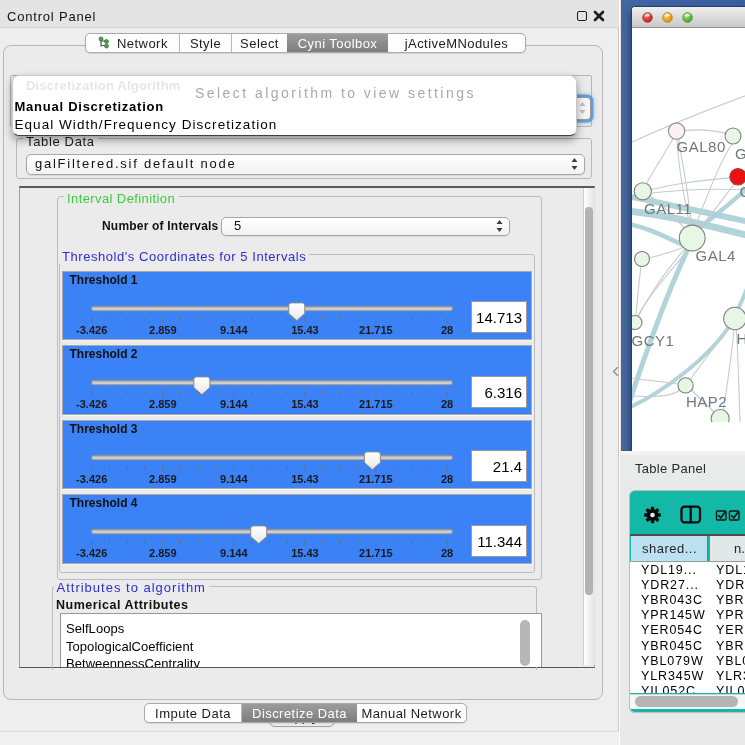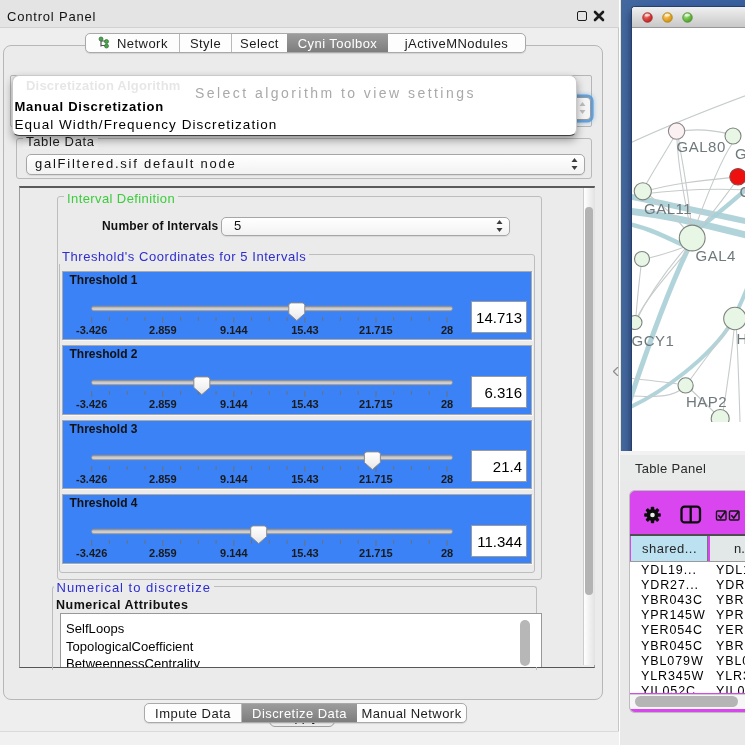--- a/index.html
+++ b/index.html
@@ -244,21 +244,21 @@
           <text x="170.8" y="61.5" text-anchor="middle">9.144</text>
           <text x="241.9" y="61.5" text-anchor="middle">15.43</text>
           <text x="312.9" y="61.5" text-anchor="middle">21.715</text>
           <text x="384.0" y="61.5" text-anchor="middle">28</text>
         </g>
         <path d="M 190.19 30.9 L 201.19 30.9 Q 203.69 30.9 203.69 33.4 L 203.69 41.5 L 195.69 48.6 L 187.69 41.5 L 187.69 33.4 Q 187.69 30.9 190.19 30.9 Z" fill="url(#thm)" stroke="#8a8a8a" stroke-width="1"></path>
       </svg>
 <div class="vfield">11.344</div>
 </div>
 <div class="abs" style="left:52px;top:586px;width:485px;height:84px;border:1px solid #bdbdbd;border-bottom:none;border-radius:3px 3px 0 0;"></div>
-<div class="gtl" style="left:53.5px;top:579.5px;font-size:13px;color:#2d2dd0;letter-spacing:1.0px;background:#ebebeb;">Numerical to discretize</div>
+<div class="gtl" style="left:53.5px;top:579.5px;font-size:13px;color:#2d2dd0;letter-spacing:1.0px;background:#ebebeb;">Attributes to algorithm</div>
 <div class="abs" style="left:56px;top:597.5px;font-size:12.5px;font-weight:bold;color:#111;letter-spacing:0.5px;">Numerical Attributes</div>
 <div class="abs" style="left:60px;top:613px;width:482px;height:53.5px;background:#fff;border:1px solid #989898;border-bottom:none;overflow:hidden;">
 <div style="position:absolute;left:5px;top:6px;font-size:13px;color:#000;line-height:17.5px;letter-spacing:0.05px;white-space:pre;">SelfLoops
 TopologicalCoefficient
 BetweennessCentrality</div>
 <div style="position:absolute;left:458.5px;top:6px;width:10.5px;height:46px;background:#b7b7b7;border-radius:5px;"></div>
 </div>
 <div class="abs" style="left:269px;top:707px;width:66px;height:19.5px;background:linear-gradient(#ffffff,#ebebeb);border:1px solid #9f9f9f;border-radius:6px;text-align:center;font-size:13px;color:#111;line-height:18.5px;">Apply</div>
 <div class="seg" style="left:144px;top:703px;width:323px;height:20px;">
 <div style="width:96px;">Impute Data</div>
@@ -358,21 +358,21 @@
  <text x="-0.5" y="317.5">GCY1</text>
  <text x="104.6" y="316">H</text>
  <text x="54" y="378.5">HAP2</text>
 </g>
 </svg>
 </div>
 <div class="abs" style="left:620px;top:451px;width:125px;height:4px;background:#f2f2f2;"></div>
 <div class="abs" style="left:620px;top:455px;width:125px;height:26px;background:#e9eaea;"></div>
 <div class="abs" style="left:635px;top:460.5px;font-size:13px;color:#2a2a2a;letter-spacing:0.3px;">Table Panel</div>
 <div class="abs" style="left:620px;top:481px;width:125px;height:264px;background:#e9e9e9;"></div>
-<div class="abs" style="left:629px;top:490px;width:116px;height:223px;background:#d946ef;border:1px solid #bdbdbd;border-right:none;border-radius:6px 0 0 6px;overflow:hidden;padding-left:29px;">
+<div class="abs" style="left:629px;top:490px;width:116px;height:223px;background:#14b8a6;border:1px solid #bdbdbd;border-right:none;border-radius:6px 0 0 6px;overflow:hidden;padding-left:29px;">
 <svg class="abs" style="left:0;top:0" width="116" height="44" viewBox="0 0 116 44">
       <g fill="#0c0c0c">
         <circle cx="22.5" cy="24.0" r="5.9"></circle>
         <rect x="20.8" y="15.7" width="3.4" height="4.4" rx="0.8" transform="rotate(0 22.5 24.0)"></rect>
         <rect x="20.8" y="15.7" width="3.4" height="4.4" rx="0.8" transform="rotate(45 22.5 24.0)"></rect>
         <rect x="20.8" y="15.7" width="3.4" height="4.4" rx="0.8" transform="rotate(90 22.5 24.0)"></rect>
         <rect x="20.8" y="15.7" width="3.4" height="4.4" rx="0.8" transform="rotate(135 22.5 24.0)"></rect>
         <rect x="20.8" y="15.7" width="3.4" height="4.4" rx="0.8" transform="rotate(180 22.5 24.0)"></rect>
         <rect x="20.8" y="15.7" width="3.4" height="4.4" rx="0.8" transform="rotate(225 22.5 24.0)"></rect>
         <rect x="20.8" y="15.7" width="3.4" height="4.4" rx="0.8" transform="rotate(270 22.5 24.0)"></rect>

